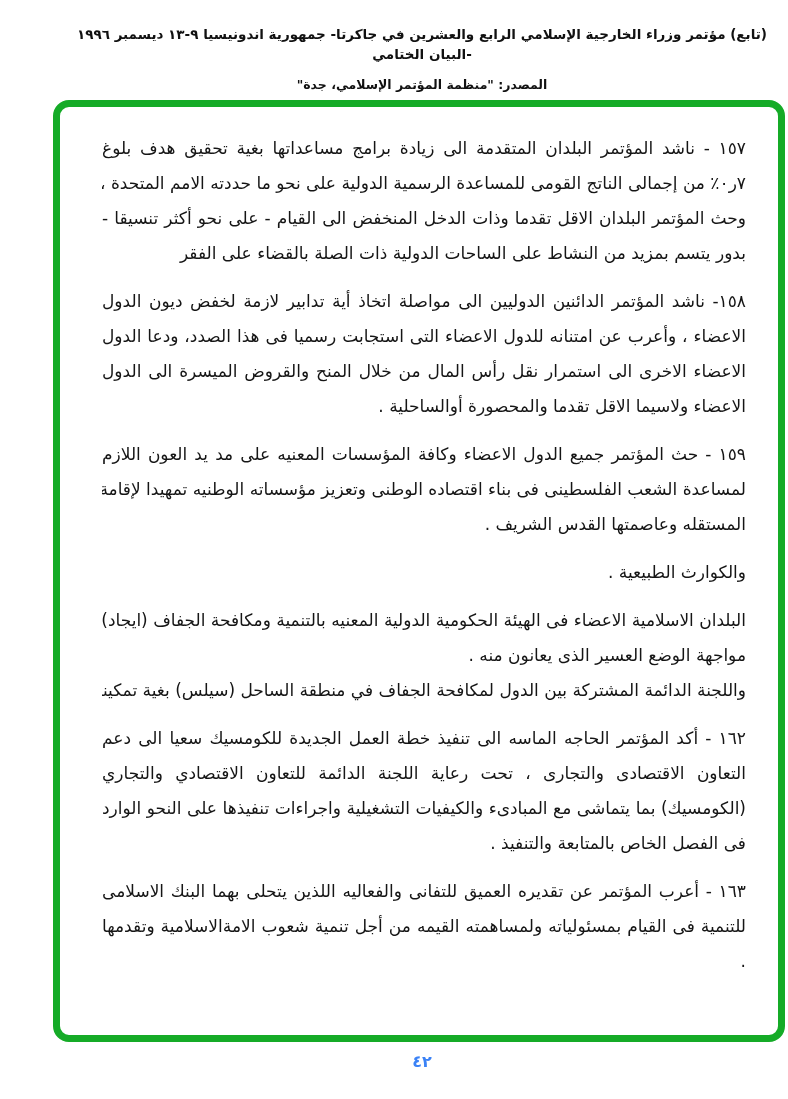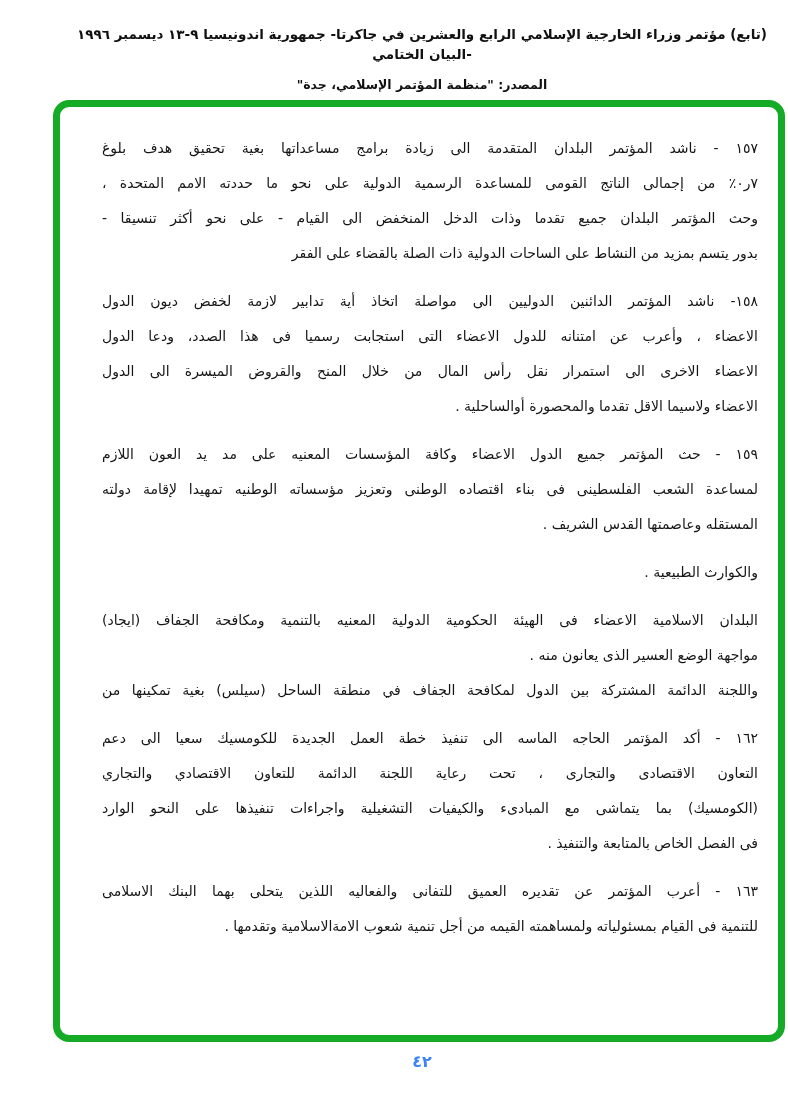--- a/index.html
+++ b/index.html
@@ -35,23 +35,23 @@
     border-radius:16px;
     box-sizing:border-box;
     background:#ffffff;
   }
   
   .content{
     position:absolute;
     left:32px;top:107px;
     width:718px;height:928px;
     box-sizing:border-box;
-    padding:24px 20px 0 42px;
+    padding:24px 32px 0 42px;
     direction:rtl;
-    font-size:14px;
+    font-size:17px;
     line-height:35px;
     color:#151515;
   }
   .para{margin:0 0 13px 0;}
   .line{
     text-align:justify;
     text-align-last:justify;
     white-space:nowrap;
     overflow:hidden;
   }
@@ -81,21 +81,21 @@
     <div class="h-line2">المصدر: "منظمة المؤتمر الإسلامي، جدة"</div>
   </div>
 
   <div class="frame"></div>
 
   <div class="content">
 
     <div class="para">
       <div class="line">١٥٧ -   ناشد المؤتمر البلدان المتقدمة الى زيادة برامج مساعداتها بغية تحقيق هدف بلوغ</div>
       <div class="line">٧ر٠٪ من إجمالى الناتج القومى للمساعدة الرسمية الدولية على نحو ما حددته الامم المتحدة ،</div>
-      <div class="line">وحث المؤتمر البلدان جميع تقدما وذات الدخل المنخفض الى القيام - على نحو أكثر تنسيقا -</div>
+      <div class="line">وحث المؤتمر البلدان الاقل تقدما وذات الدخل المنخفض الى القيام - على نحو أكثر تنسيقا -</div>
       <div class="line end">بدور يتسم بمزيد من النشاط على الساحات الدولية ذات الصلة بالقضاء على الفقر</div>
     </div>
 
     <div class="para">
       <div class="line">١٥٨-   ناشد المؤتمر الدائنين الدوليين الى مواصلة اتخاذ أية تدابير لازمة لخفض ديون الدول</div>
       <div class="line">الاعضاء ، وأعرب عن امتنانه للدول الاعضاء التى استجابت رسميا فى هذا الصدد، ودعا الدول</div>
       <div class="line">الاعضاء الاخرى الى استمرار نقل رأس المال من خلال المنح والقروض الميسرة الى الدول</div>
       <div class="line end">الاعضاء ولاسيما الاقل تقدما والمحصورة أوالساحلية .</div>
     </div>
 

